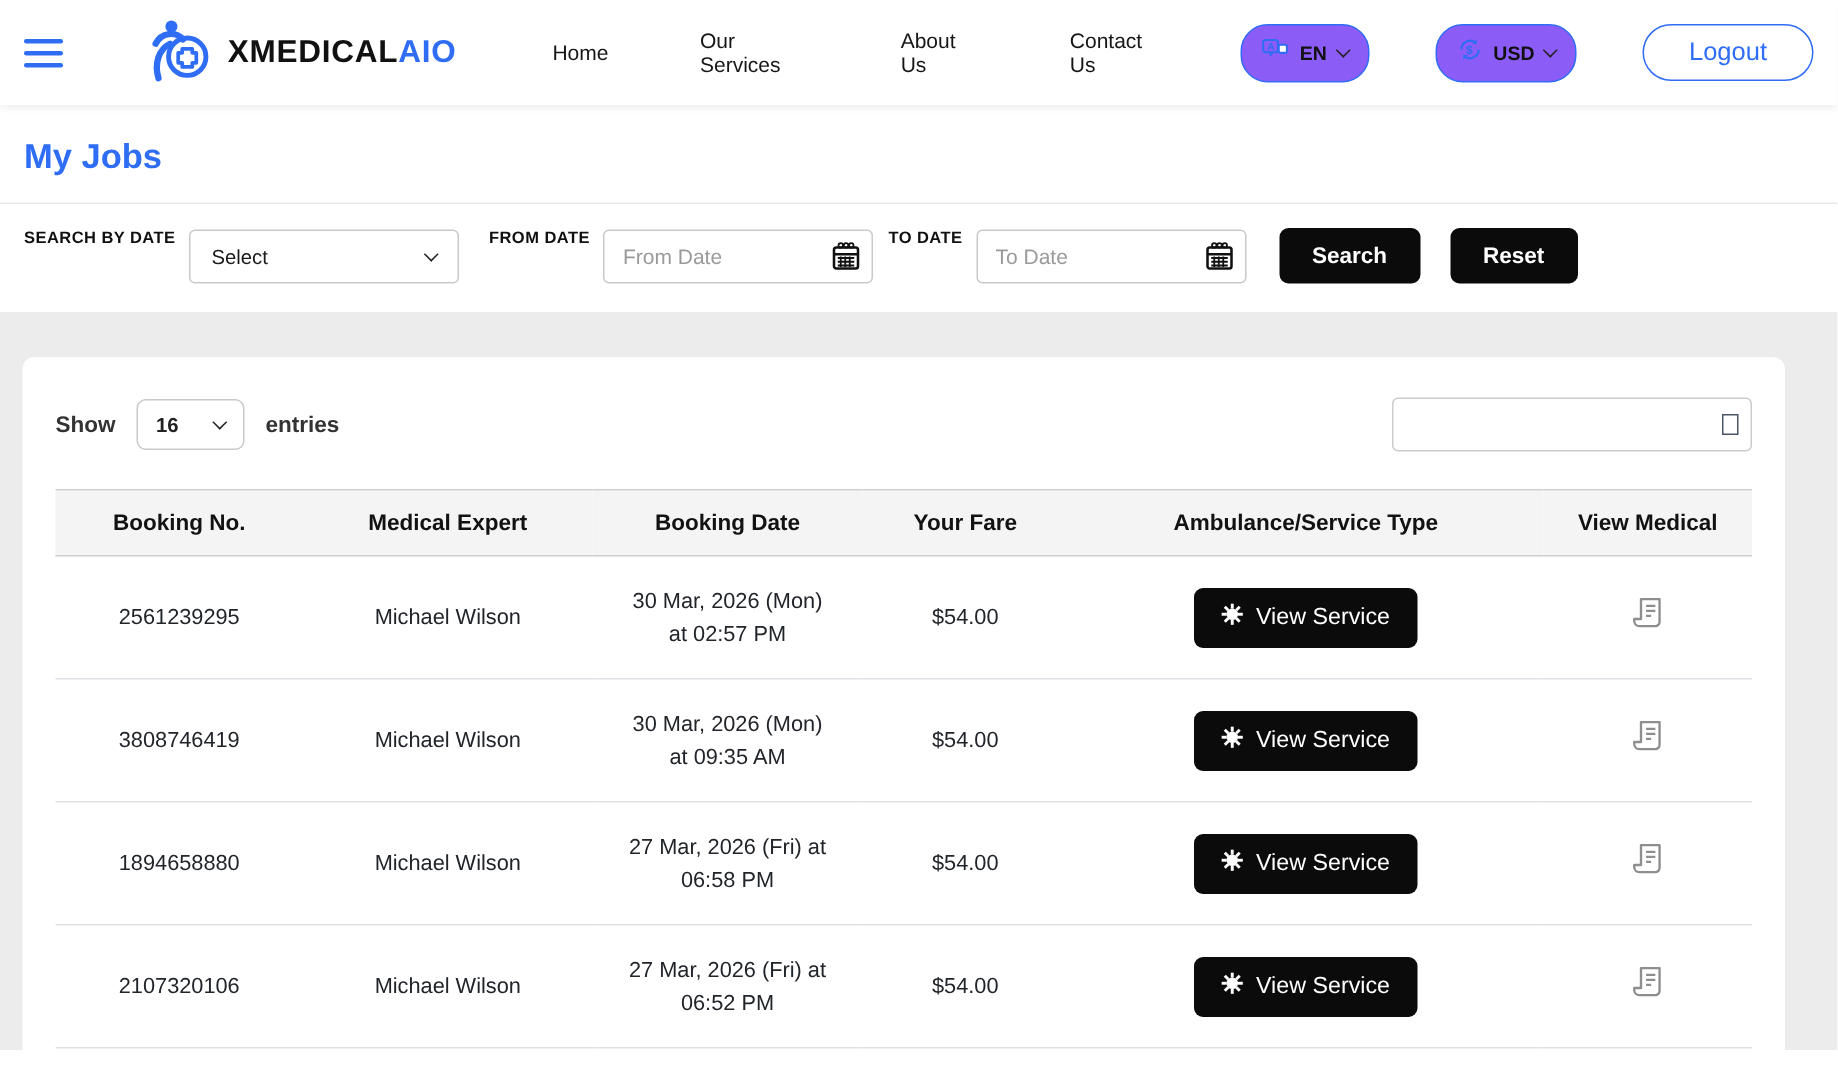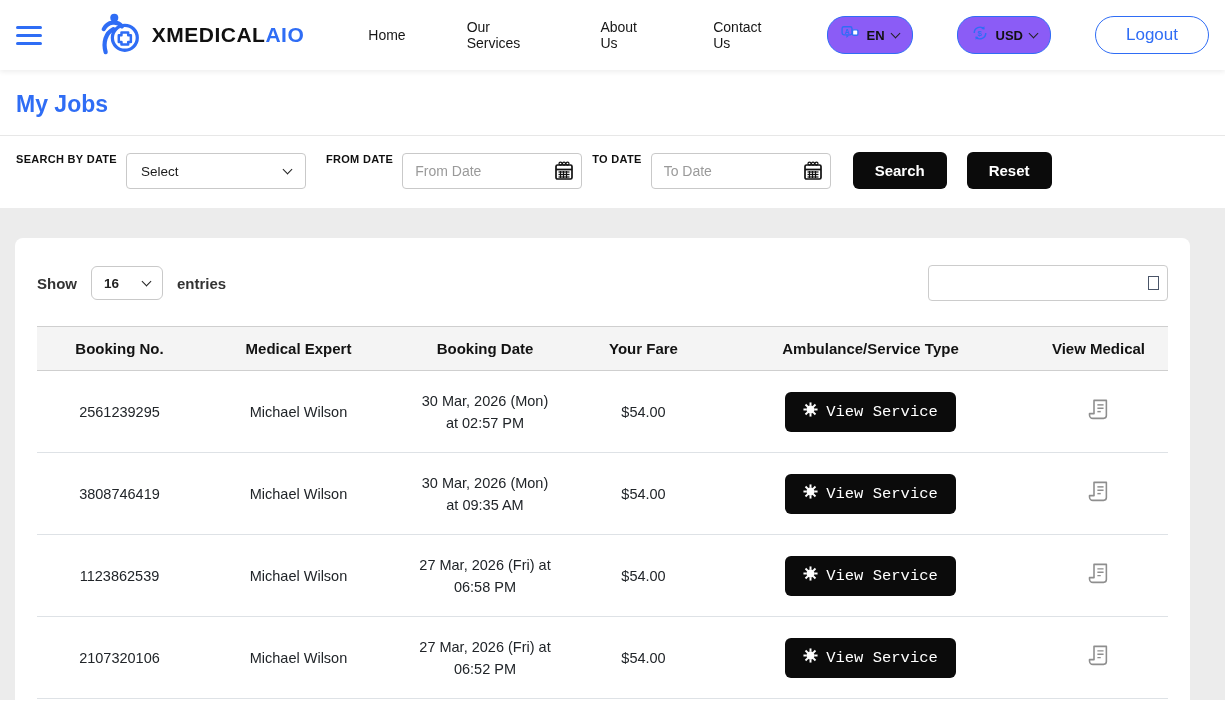--- a/index.html
+++ b/index.html
@@ -65,21 +65,21 @@
   table { border-collapse:collapse; margin-top:25px; width:1131px; table-layout:fixed; }
   th { background:#f4f4f4; border-top:1px solid #cfcfcf; border-bottom:1px solid #cfcfcf;
     font-size:15px; font-weight:700; color:#121212; height:44px; text-align:center; }
   td { border-bottom:1px solid #dee2e6; height:82px; text-align:center;
     font-size:14.5px; color:#212529; vertical-align:middle; }
   .col-booking { width:165px; } .col-expert { width:193px; } .col-date { width:180px; }
   .col-fare { width:137px; } .col-service { width:317px; } .col-invoice { width:139px; }
   .date-cell { line-height:22px; }
   .view-service-btn { display:inline-flex; align-items:center; gap:8px; background:#0b0b0b;
     color:#fff; border:none; border-radius:6px; padding:10px 18px; cursor:pointer;
-    font-family:Liberation Mono, monospace; font-size:15.5px; }
+    font-family:Liberation Sans, sans-serif; font-size:15.5px; }
   .invoice-btn { background:none; border:none; cursor:pointer; }
 </style>
 </head>
 <body>
 
 <div class="navbar">
   <div class="hamburger">
     <span></span>
       <span></span>
       <span></span>
@@ -315,21 +315,21 @@
                   <line x1="11" y1="7" x2="16.5" y2="7"></line>
                     <line x1="11" y1="10" x2="16.5" y2="10"></line>
                     <line x1="11" y1="13" x2="14" y2="13"></line>
                 </g>
               </svg>
             </button>
           </td>
         </tr>
 
         <tr>
-          <td>1123862539</td>
+          <td>1894658880</td>
           <td>Michael Wilson</td>
           <td class="date-cell">
             <div>27 Mar, 2026 (Fri) at</div>
               <div>06:58 PM</div>
           </td>
           <td>$54.00</td>
           <td>
             <button class="view-service-btn">
               <span>
                 <svg width="15" height="15" viewBox="0 0 20 20">

